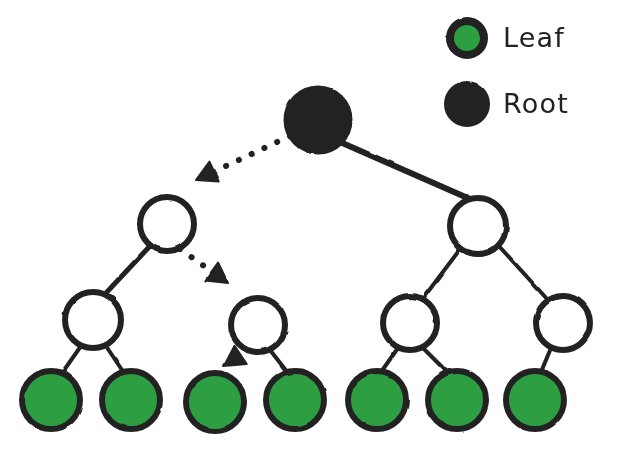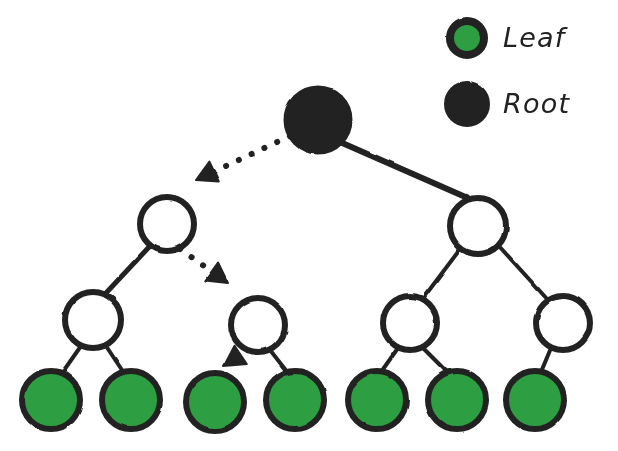--- a/index.html
+++ b/index.html
@@ -11,21 +11,20 @@
     width: 618px;
     height: 451px;
     font-family: "DejaVu Sans", sans-serif;
     overflow: hidden;
   }
   #stage {
     position: relative;
     width: 618px;
     height: 451px;
     background: #ffffff;
-    font-style: italic;
   }
   #tree-svg {
     position: absolute;
     top: 0;
     left: 0;
     width: 618px;
     height: 451px;
     display: block;
   }
   .legend-label {

